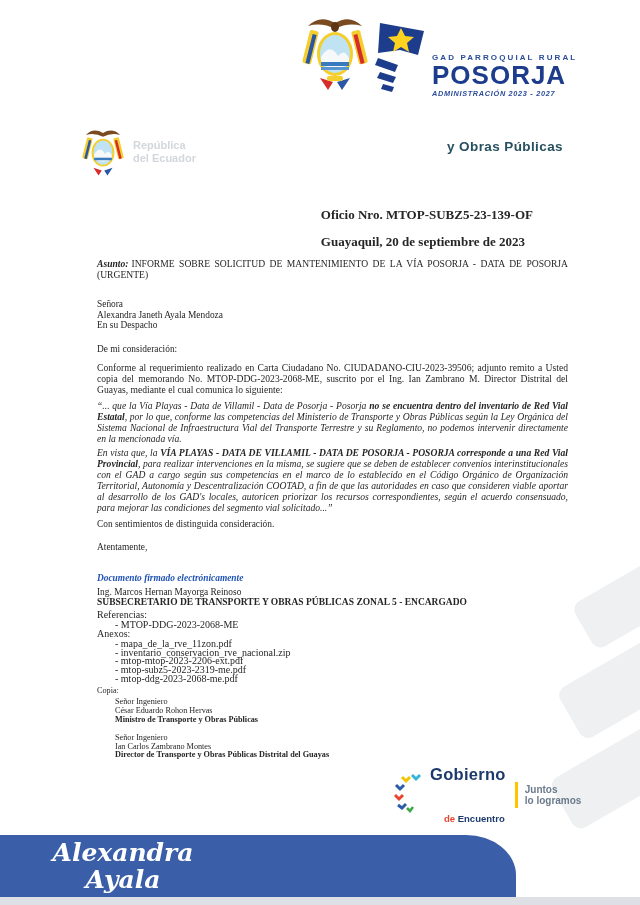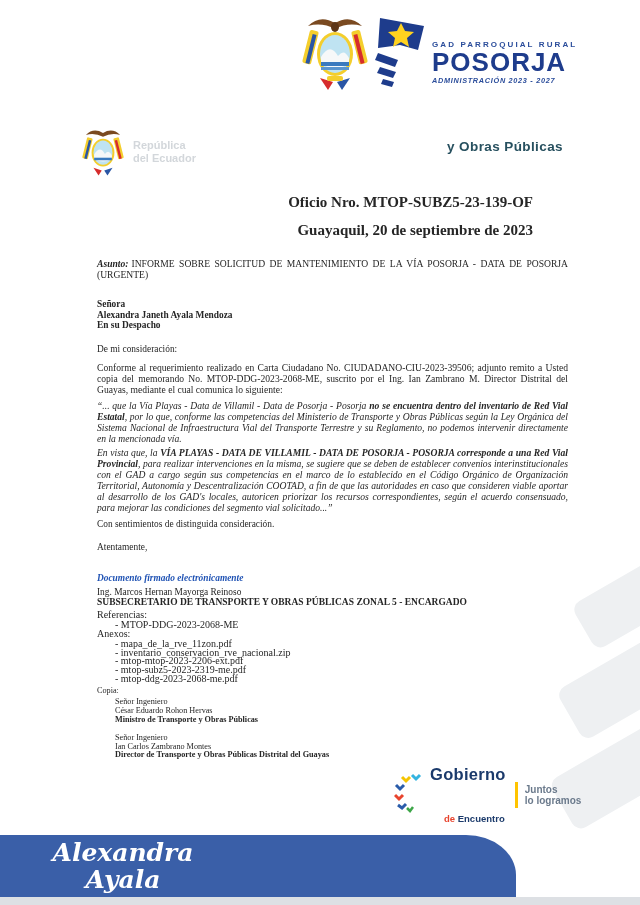--- a/index.html
+++ b/index.html
@@ -4,34 +4,34 @@
 <style>
   html,body{margin:0;padding:0;}
   body{width:640px;height:905px;position:relative;background:#ffffff;overflow:hidden;
        font-family:"Liberation Serif",serif;color:#262626;}
   .abs{position:absolute;}
 
   
   .wm-bar{position:absolute;background:#eef0f2;border-radius:10px;transform:rotate(-30deg);}
 
   
-  .top-header{left:300px;top:12px;display:flex;align-items:center;}
+  .top-header{left:300px;top:12px;display:flex;align-items:flex-end;}
   .posorja-text{margin-left:6px;padding-top:14px;width:124px;font-family:"Liberation Sans",sans-serif;}
   .gad-label{font-size:8px;font-weight:bold;letter-spacing:2.1px;color:#2b4d9b;white-space:nowrap;}
   .gad-name{font-size:26px;font-weight:800;letter-spacing:1px;color:#1e3c8c;line-height:27px;white-space:nowrap;}
   .gad-admin{font-size:7.3px;font-weight:bold;font-style:italic;letter-spacing:0.7px;color:#2b4d9b;white-space:nowrap;}
 
   
   .rep-text{left:133px;top:139px;font-family:"Liberation Sans",sans-serif;font-weight:bold;
             font-size:11px;line-height:13px;color:#d3d7db;}
   .ministry-text{right:77px;top:139px;text-align:right;font-family:"Liberation Sans",sans-serif;
                  font-weight:bold;font-size:13.5px;line-height:16px;color:#27505f;letter-spacing:0.4px;}
 
   
-  .oficio{right:107px;top:194px;text-align:right;font-weight:bold;font-size:15px;}
+  .oficio{right:107px;top:207px;font-weight:bold;font-size:13px;}
   .oficio .line2{margin-top:11px;}
   .para{left:97px;width:471px;font-size:9.6px;line-height:10.9px;text-align:justify;}
   .asunto-label{font-weight:bold;font-style:italic;margin-right:3px;}
   .block{left:97px;font-size:9.4px;line-height:10.6px;}
   .italic{font-style:italic;}
   .signed-note{color:#2053b4;font-weight:bold;font-style:italic;font-size:9.4px;}
   .signer-name{font-size:9.4px;}
   .signer-title{font-size:9.5px;font-weight:bold;}
   .small-list{left:97px;font-size:10px;line-height:8.8px;}
   .small-list .lbl{margin-bottom:1px;}
@@ -127,21 +127,21 @@
 
 <div class="abs oficio">
   <div>Oficio Nro. MTOP-SUBZ5-23-139-OF</div>
   <div class="line2">Guayaquil, 20 de septiembre de 2023</div>
 </div>
 
 <p class="abs para" style="top:259px;margin:0;">
   <span class="asunto-label">Asunto:</span><span>INFORME SOBRE SOLICITUD DE MANTENIMIENTO DE LA VÍA POSORJA - DATA DE POSORJA (URGENTE)</span>
 </p>
 
-<div class="abs block" style="top:299px;font-weight:bold;">
+<div class="abs block" style="top:299px;">
   <div>Señora</div>
   <div>Alexandra Janeth Ayala Mendoza</div>
   <div>En su Despacho</div>
 </div>
 
 <div class="abs block" style="top:344px;">De mi consideración:</div>
 
 <p class="abs para" style="top:363px;margin:0;">Conforme al requerimiento realizado en Carta Ciudadano No. CIUDADANO-CIU-2023-39506; adjunto remito a Usted copia del memorando No. MTOP-DDG-2023-2068-ME, suscrito por el Ing. Ian Zambrano M. Director Distrital del Guayas, mediante el cual comunica lo siguiente:</p>
 
 <p class="abs para italic" style="top:401px;margin:0;">

